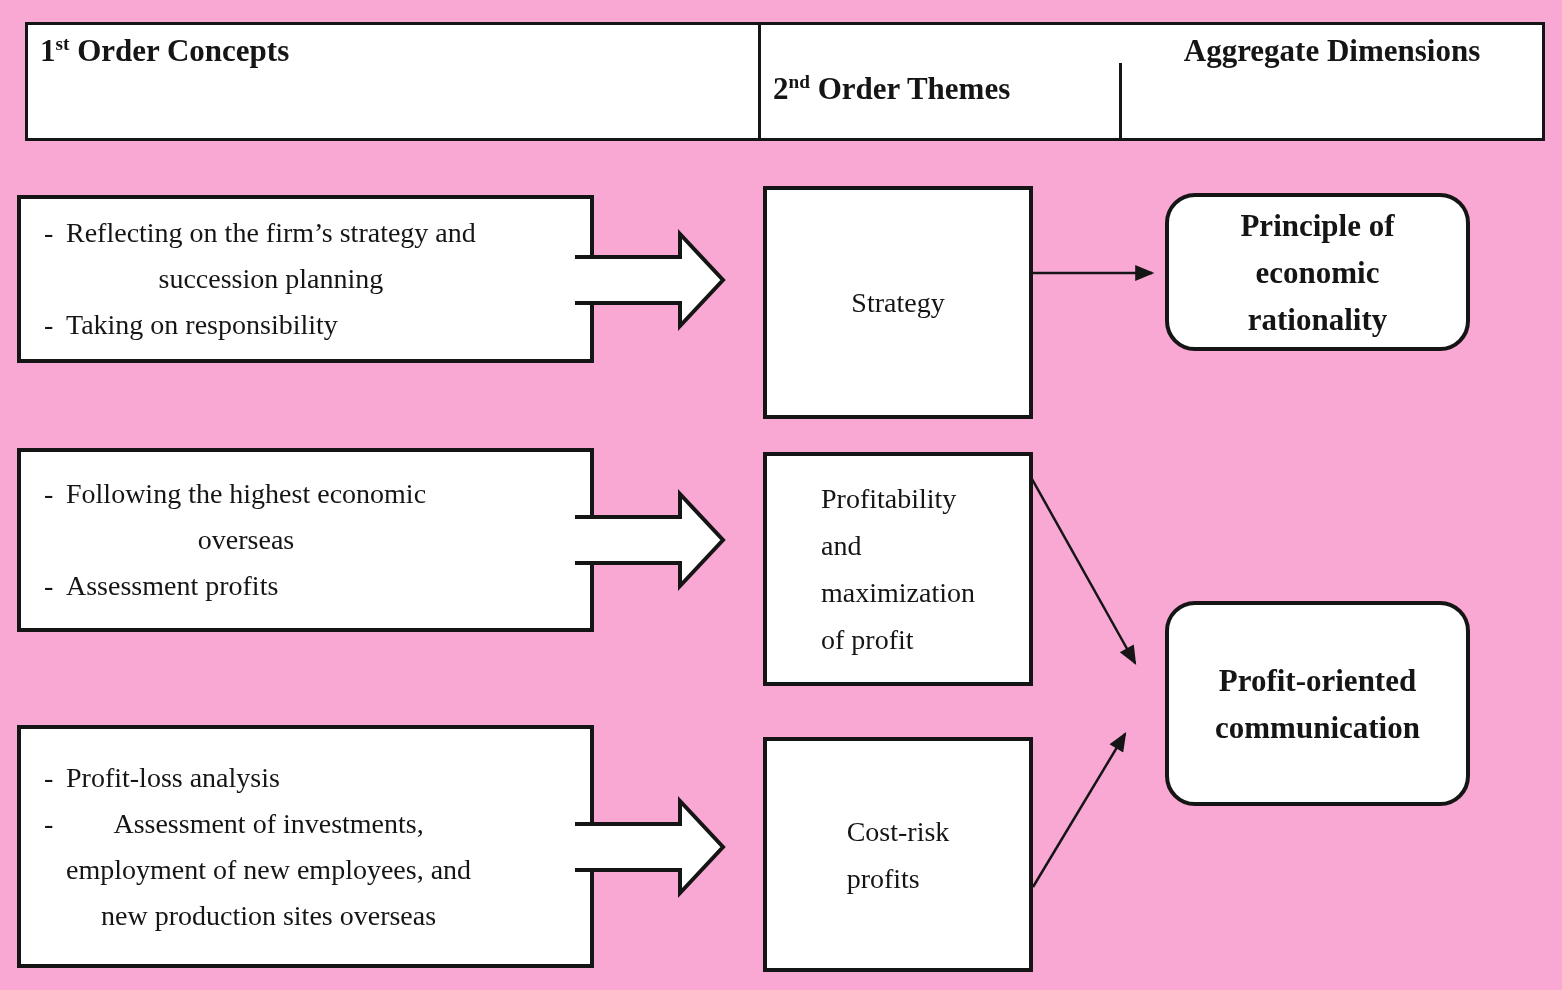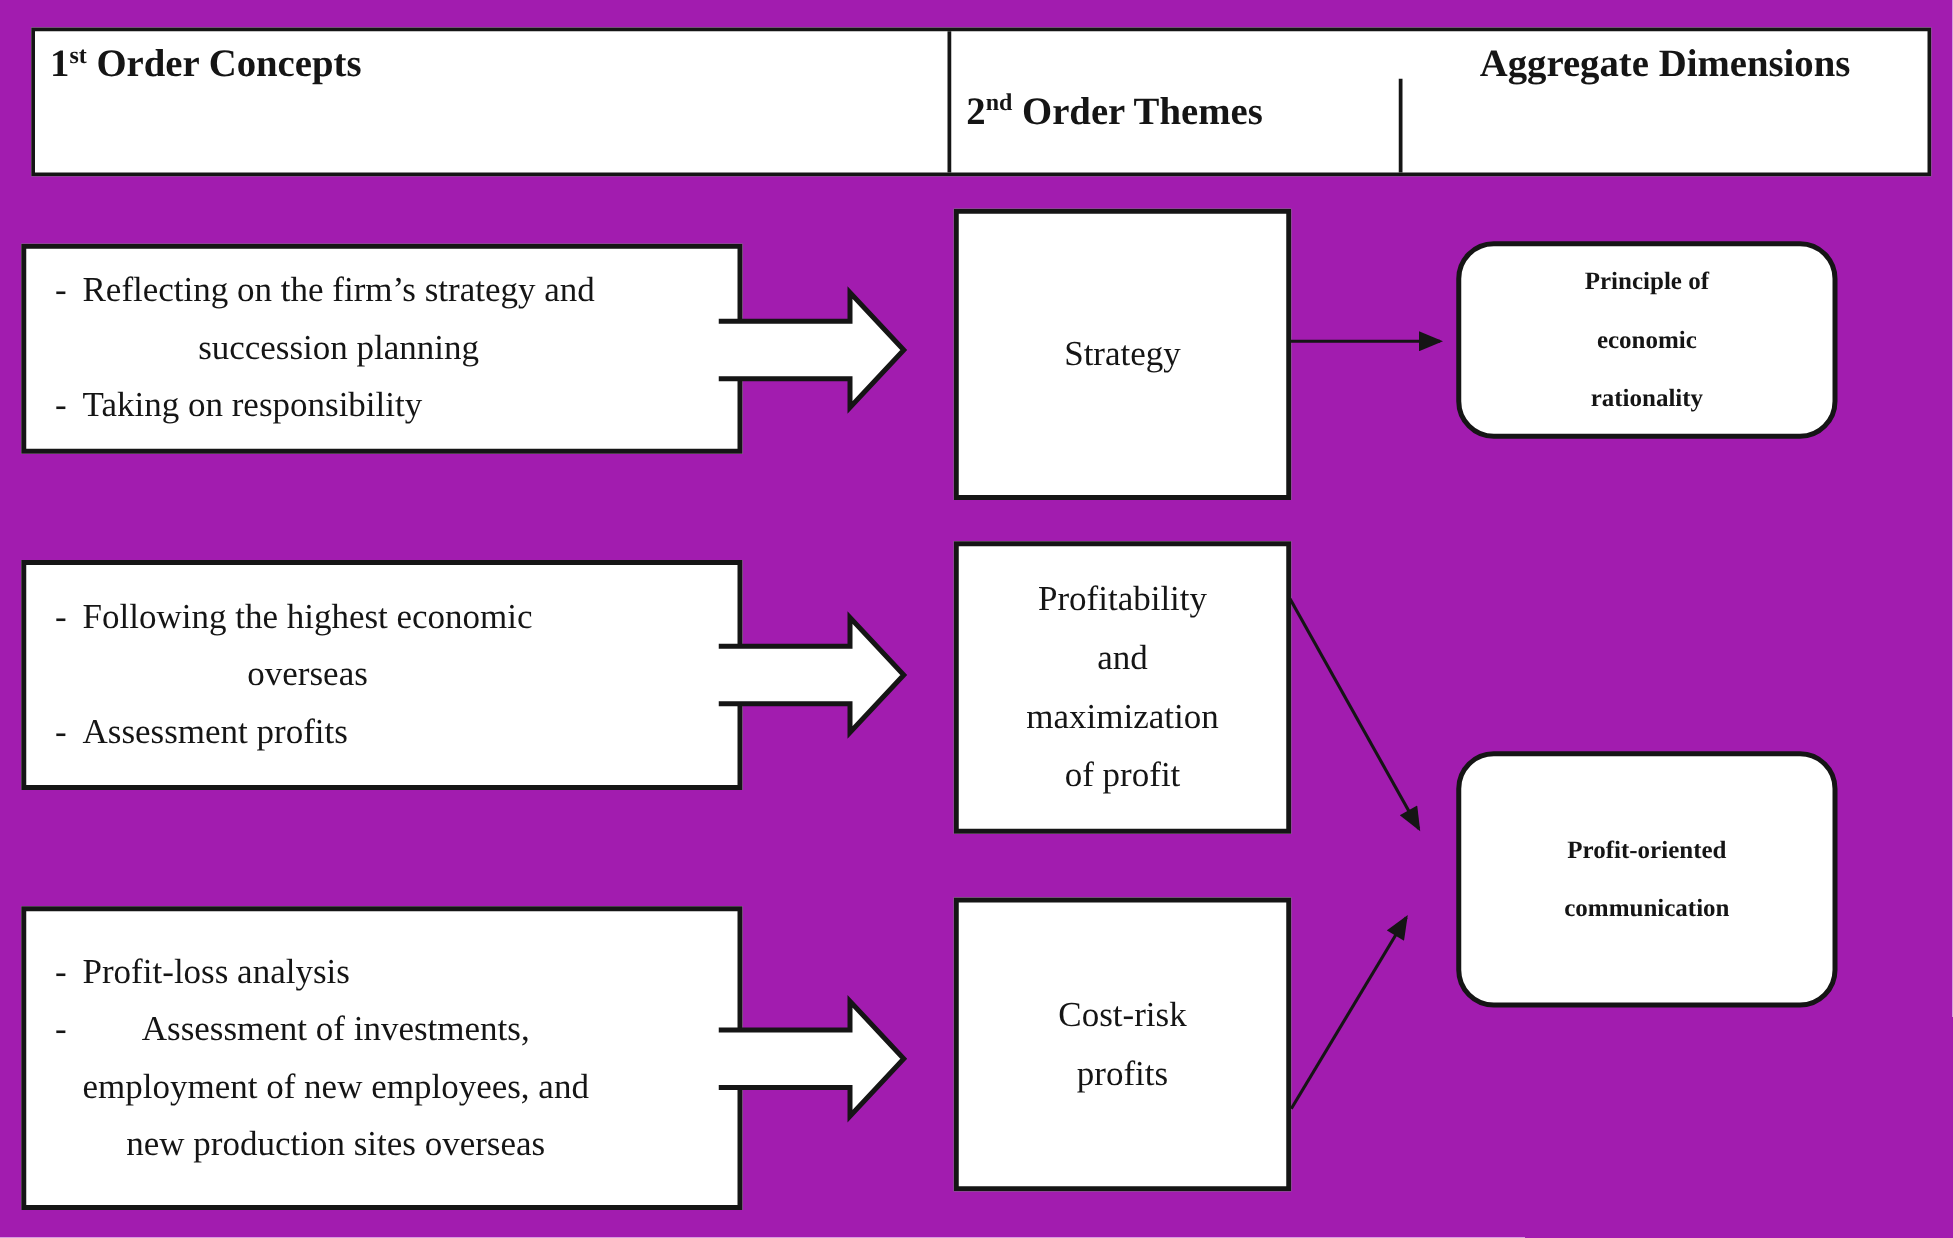--- a/index.html
+++ b/index.html
@@ -1,17 +1,17 @@
 <!DOCTYPE html>
 <html><head>
 <meta charset="utf-8">
 <style>
   html,body{margin:0;padding:0;background:#ffffff;}
   .canvas{
-    position:relative;width:1562px;height:990px;background:#a21caf;
+    position:relative;width:1562px;height:990px;background:#f9a8d4;
     font-family:"Liberation Serif","DejaVu Serif",serif;color:#151515;overflow:hidden;
   }
   
   .hdr{
     position:absolute;left:25px;top:22px;width:1520px;height:119px;
     border:3px solid #151515;box-sizing:border-box;display:flex;background:#fff;
   }
   .hcell{
     box-sizing:border-box;padding:7px 12px 0 12px;font-weight:700;font-size:31px;
     border-right:3px solid #151515;line-height:1.2;
@@ -35,31 +35,31 @@
   .btext{white-space:pre-line;text-align:center;}
   
   .barrow{position:absolute;left:575px;overflow:visible;}
   .ba1{top:230px;}
   .ba2{top:490px;}
   .ba3{top:797px;}
   .barrow path{fill:#ffffff;stroke:#151515;stroke-width:4;stroke-linejoin:miter;}
   
   .mbox{
     position:absolute;left:763px;width:270px;border:4px solid #151515;box-sizing:border-box;
-    background:#fff;display:flex;align-items:center;justify-content:center;text-align:center;
-    font-size:28px;line-height:47px;white-space:pre-line;
+    background:#fff;display:flex;align-items:center;justify-content:center;
+    font-size:28px;line-height:47px;white-space:pre-line;margin-top:19px;
   }
   .mb1{top:167px;height:233px;}
   .mb2{top:433px;height:234px;}
   .mb3{top:718px;height:235px;}
   
   .rbox{
     position:absolute;left:1165px;width:305px;border:4px solid #151515;border-radius:30px;
     box-sizing:border-box;background:#fff;display:flex;align-items:center;justify-content:center;
-    text-align:center;font-size:20px;font-weight:700;line-height:47px;white-space:pre-line;
+    text-align:center;font-size:31px;font-weight:700;line-height:47px;white-space:pre-line;
   }
   .rb1{top:193px;height:158px;}
   .rb2{top:601px;height:205px;}
   
   .overlay{position:absolute;left:0;top:0;pointer-events:none;}
   .overlay line{stroke:#151515;stroke-width:2.5;}
 </style>
 </head>
 <body>
 

